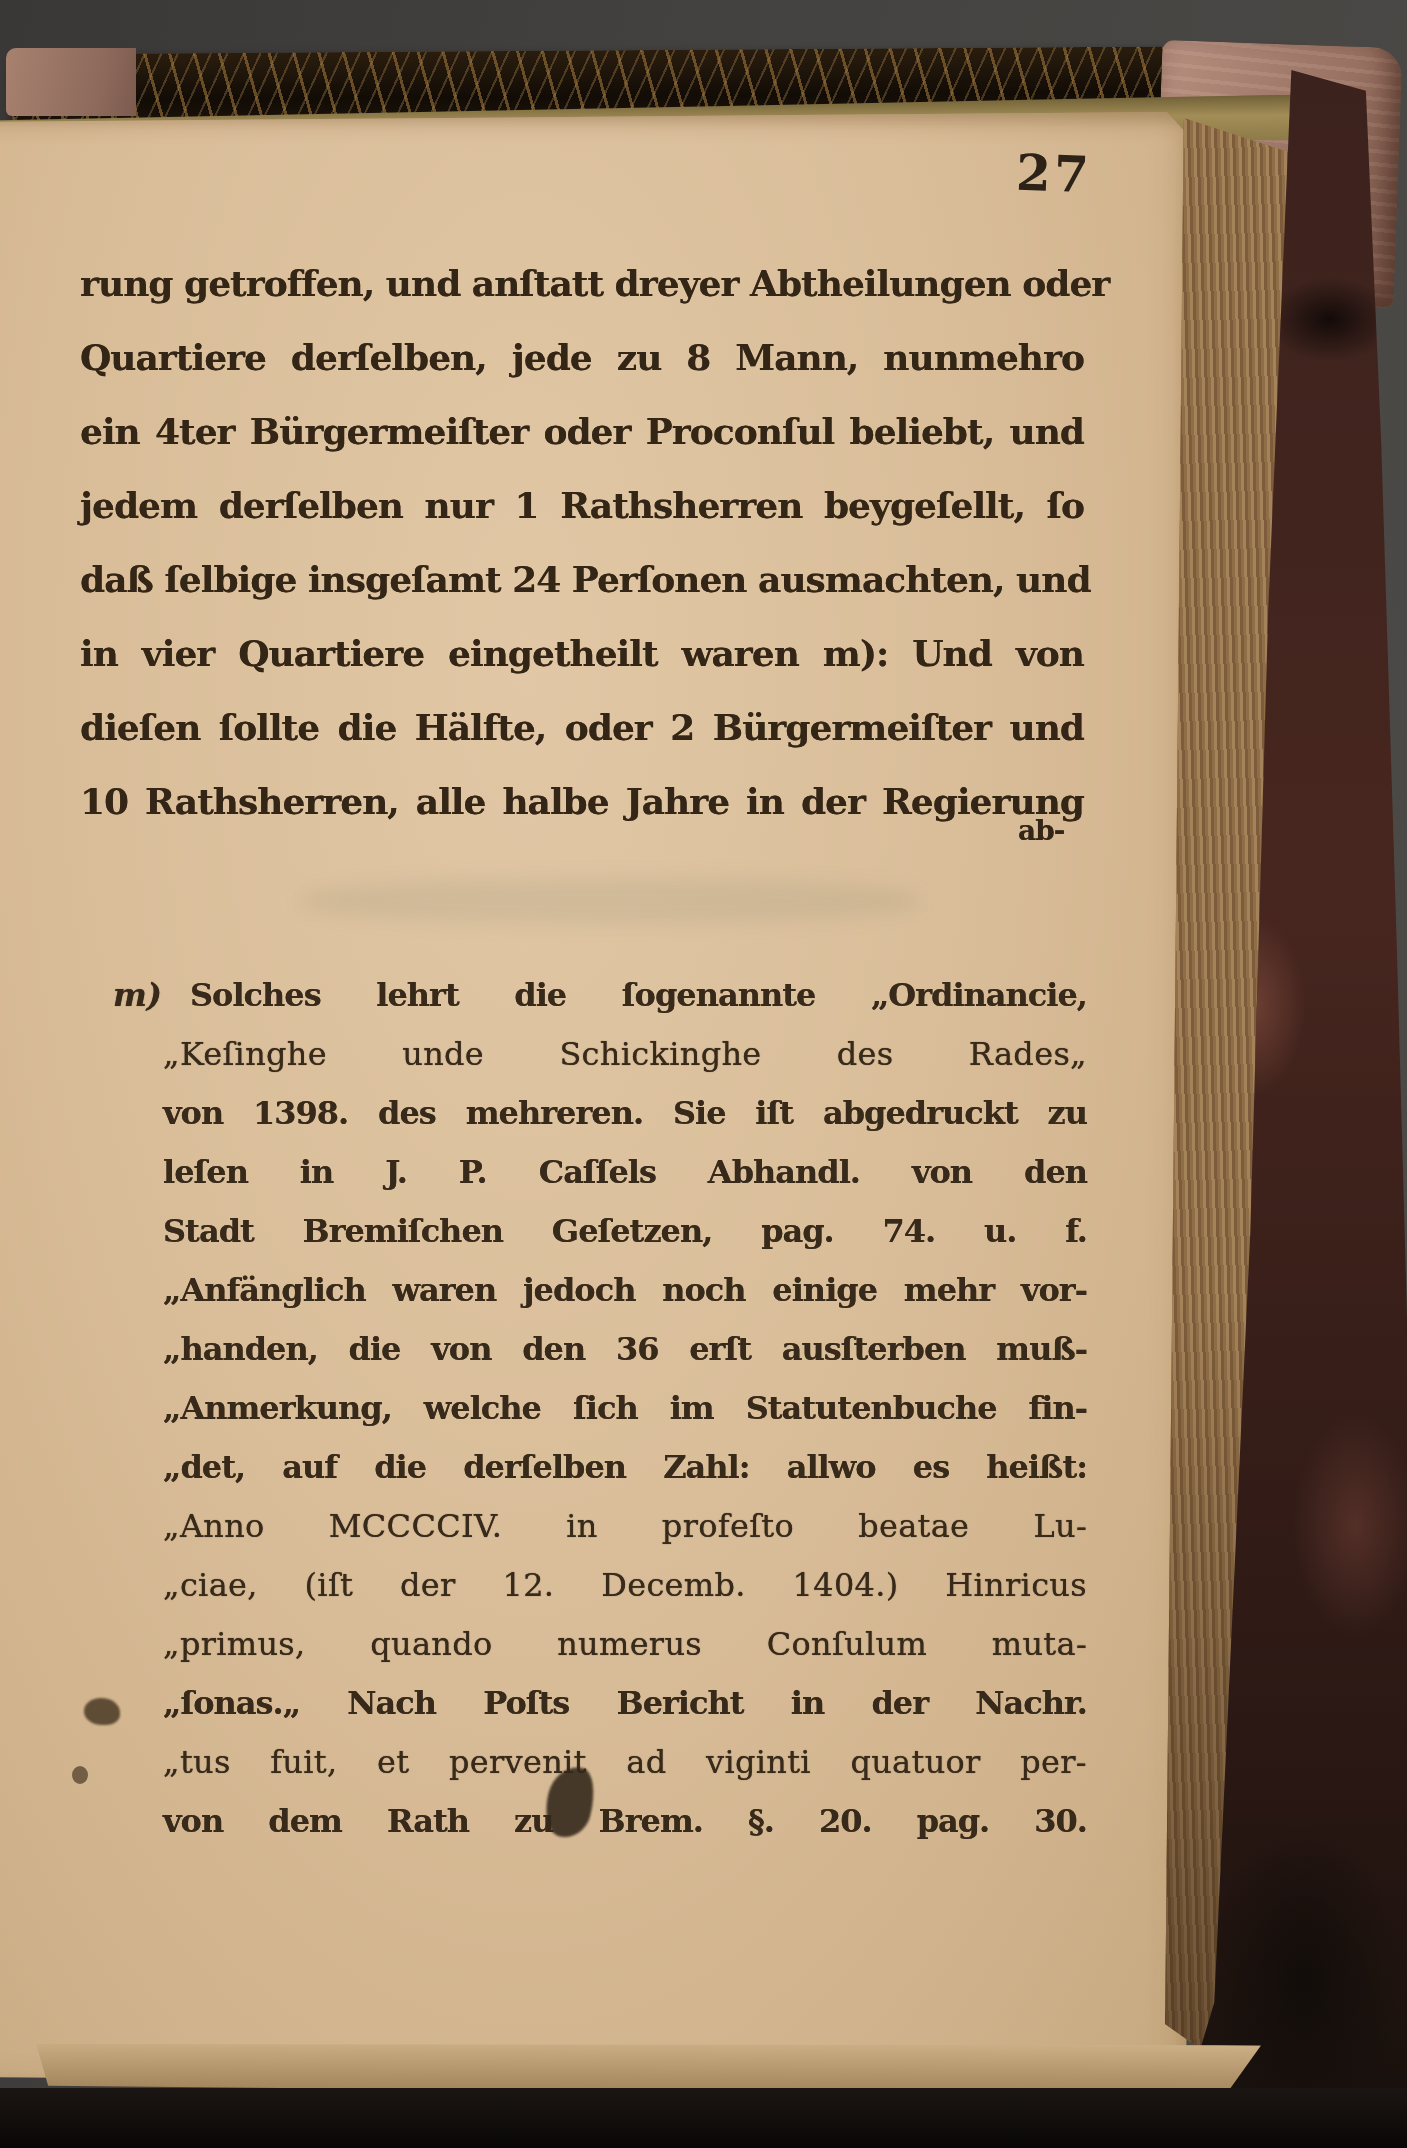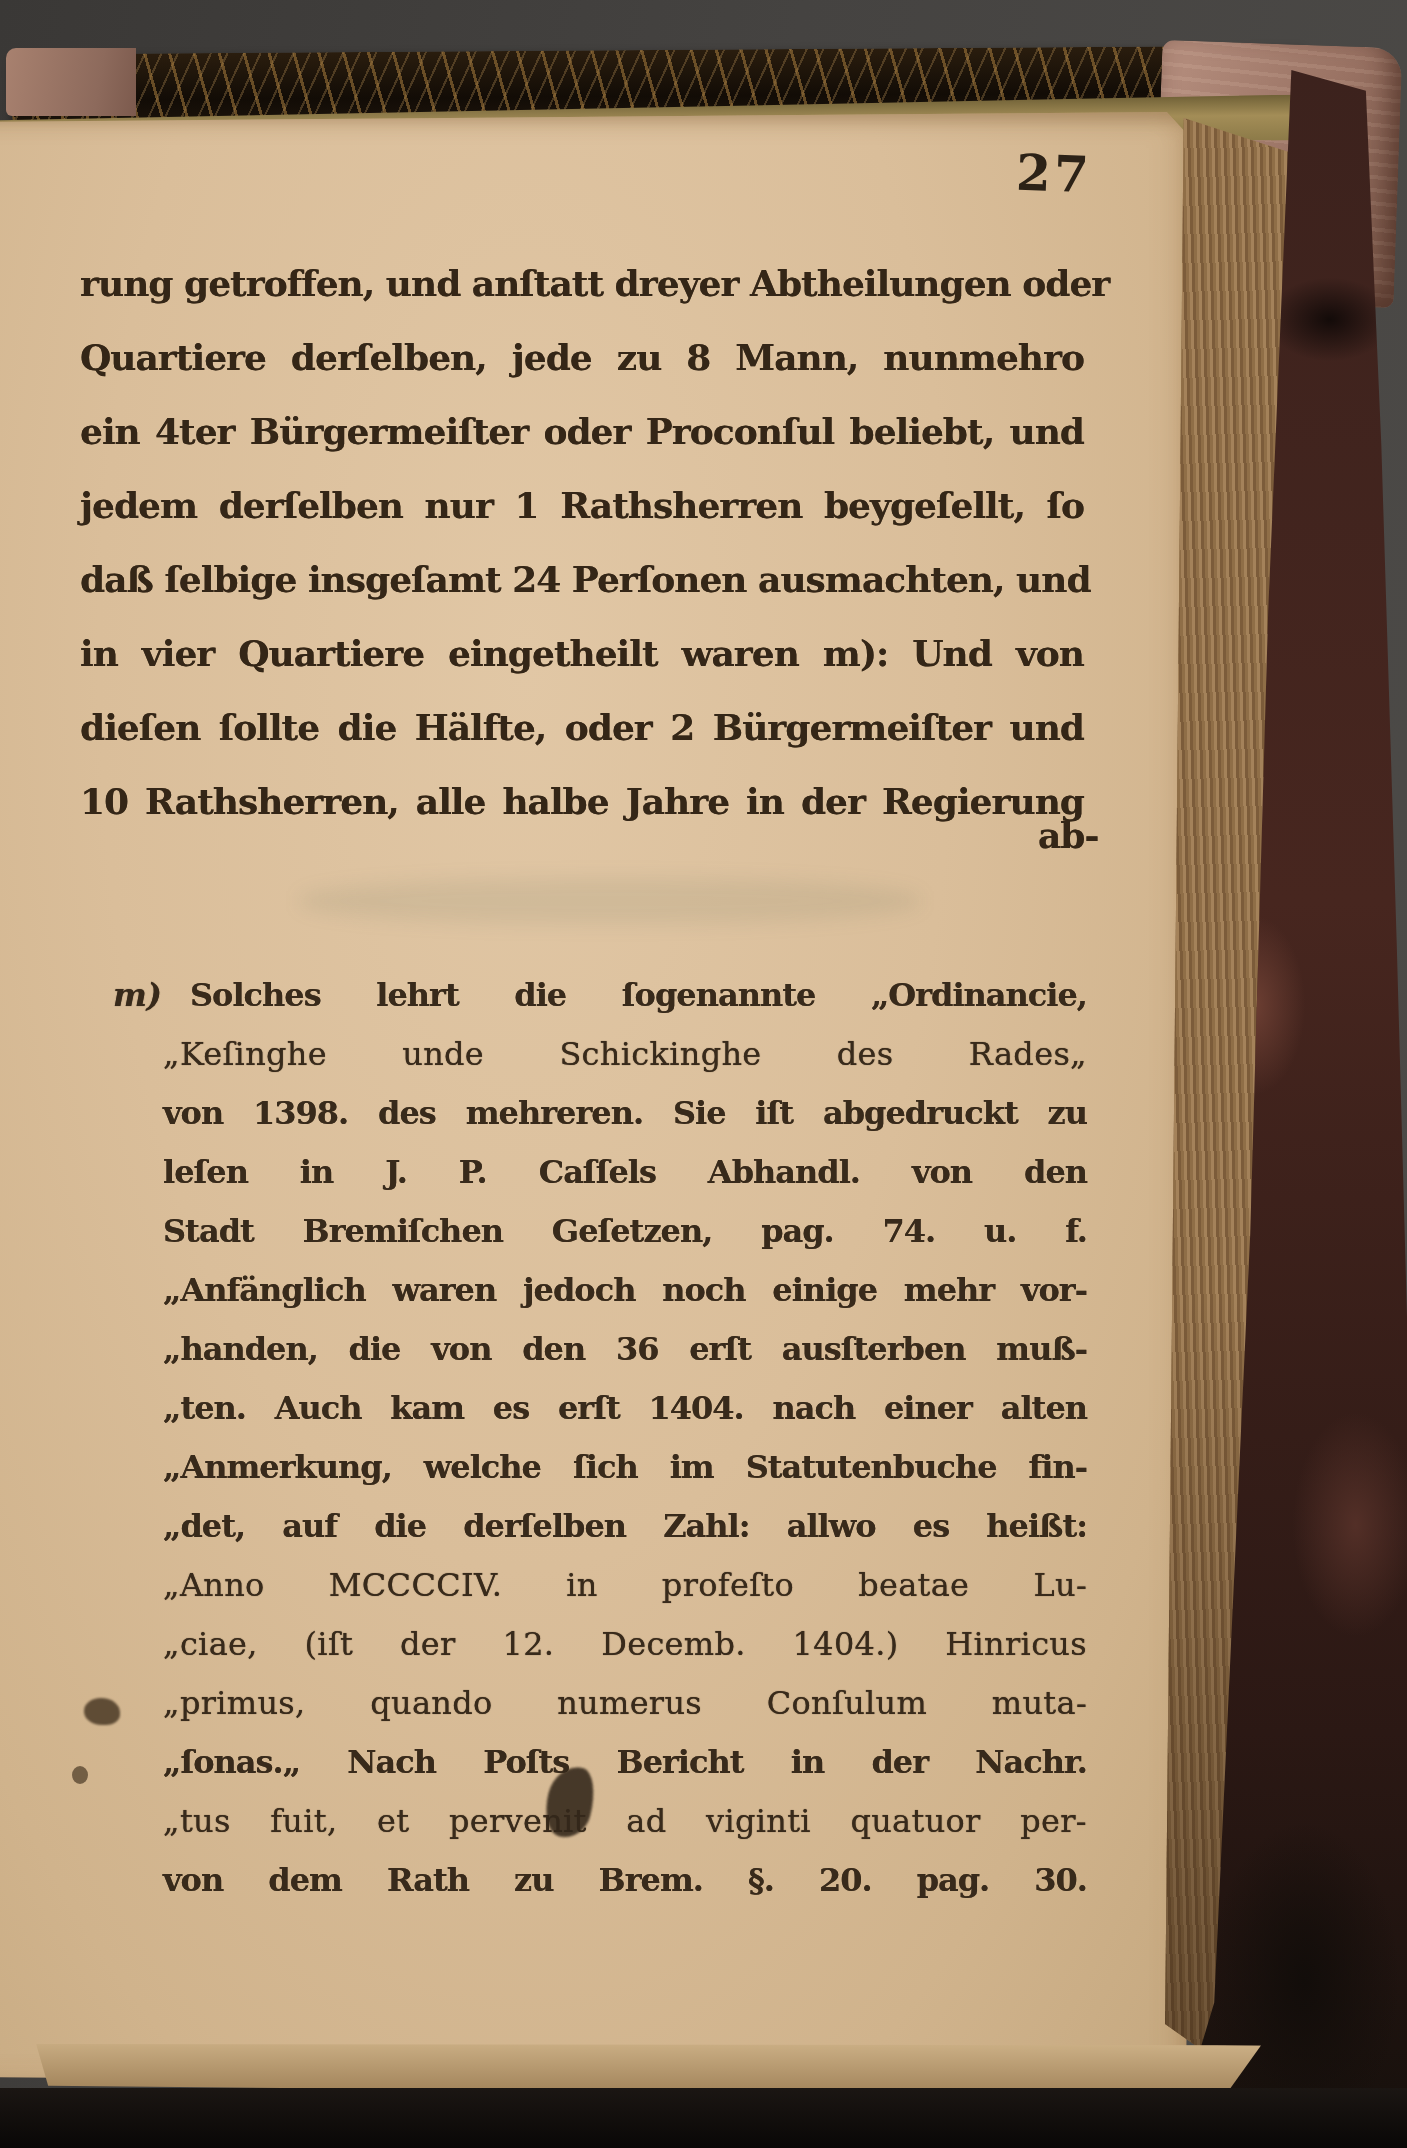--- a/index.html
+++ b/index.html
@@ -101,21 +101,21 @@
   .main-text { position:absolute; left:80px; top:246px; width:1004px; }
   .line {
     height:74px; line-height:74px; white-space:nowrap;
     text-align:justify; text-align-last:justify;
     font-size:36px; color:#3426171; color:#342617;
   }
   .fraktur { font-weight:bold; letter-spacing:-1px; text-shadow:0 0 0.6px rgba(45,30,12,0.7); }
   .antiqua { font-weight:normal; letter-spacing:0.3px; text-shadow:0 0 0.9px rgba(45,30,15,0.85); }
   .catchword {
     position:absolute; left:1018px; top:814px;
-    font-size:36px; font-weight:bold; color:#342617;margin-left:20px;
+    font-size:28px; font-weight:bold; color:#342617;
   }
   .footnote { position:absolute; left:163px; top:966px; width:924px; }
   .fline {
     height:59px; line-height:59px; white-space:nowrap;
     text-align:justify; text-align-last:justify;
     font-size:32px; color:#382a1b;
   }
   .fline-first { display:flex; margin-left:-50px; white-space:nowrap; }
   .fn-marker {
     font-style:italic; font-weight:bold; letter-spacing:0;
@@ -161,21 +161,20 @@
     <div class="fline fline-first">
       <span class="fn-marker antiqua">m)</span>
       <span class="fn-first-text fraktur">Solches lehrt die ſogenannte „Ordinancie,</span>
     </div>
     <div class="fline antiqua">„Keſinghe unde Schickinghe des Rades„</div>
     <div class="fline fraktur">von 1398. des mehreren. Sie iſt abgedruckt zu</div>
     <div class="fline fraktur">leſen in J. P. Caſſels Abhandl. von den</div>
     <div class="fline fraktur">Stadt Bremiſchen Geſetzen, pag. 74. u. f.</div>
     <div class="fline fraktur">„Anfänglich waren jedoch noch einige mehr vor-</div>
     <div class="fline fraktur">„handen, die von den 36 erſt ausſterben muß-</div>
-    <div class="fline fraktur">„ten. Auch kam es erſt 1404. nach einer alten</div>
     <div class="fline fraktur">„Anmerkung, welche ſich im Statutenbuche fin-</div>
     <div class="fline fraktur">„det, auf die derſelben Zahl: allwo es heißt:</div>
     <div class="fline antiqua">„Anno MCCCCIV. in profeſto beatae Lu-</div>
     <div class="fline antiqua">„ciae, (iſt der 12. Decemb. 1404.) Hinricus</div>
     <div class="fline antiqua">„primus, quando numerus Conſulum muta-</div>
     <div class="fline fraktur">„ſonas.„ Nach Poſts Bericht in der Nachr.</div>
     <div class="fline antiqua">„tus fuit, et pervenit ad viginti quatuor per-</div>
     <div class="fline fraktur">von dem Rath zu Brem. §. 20. pag. 30.</div>
   </div>
 

